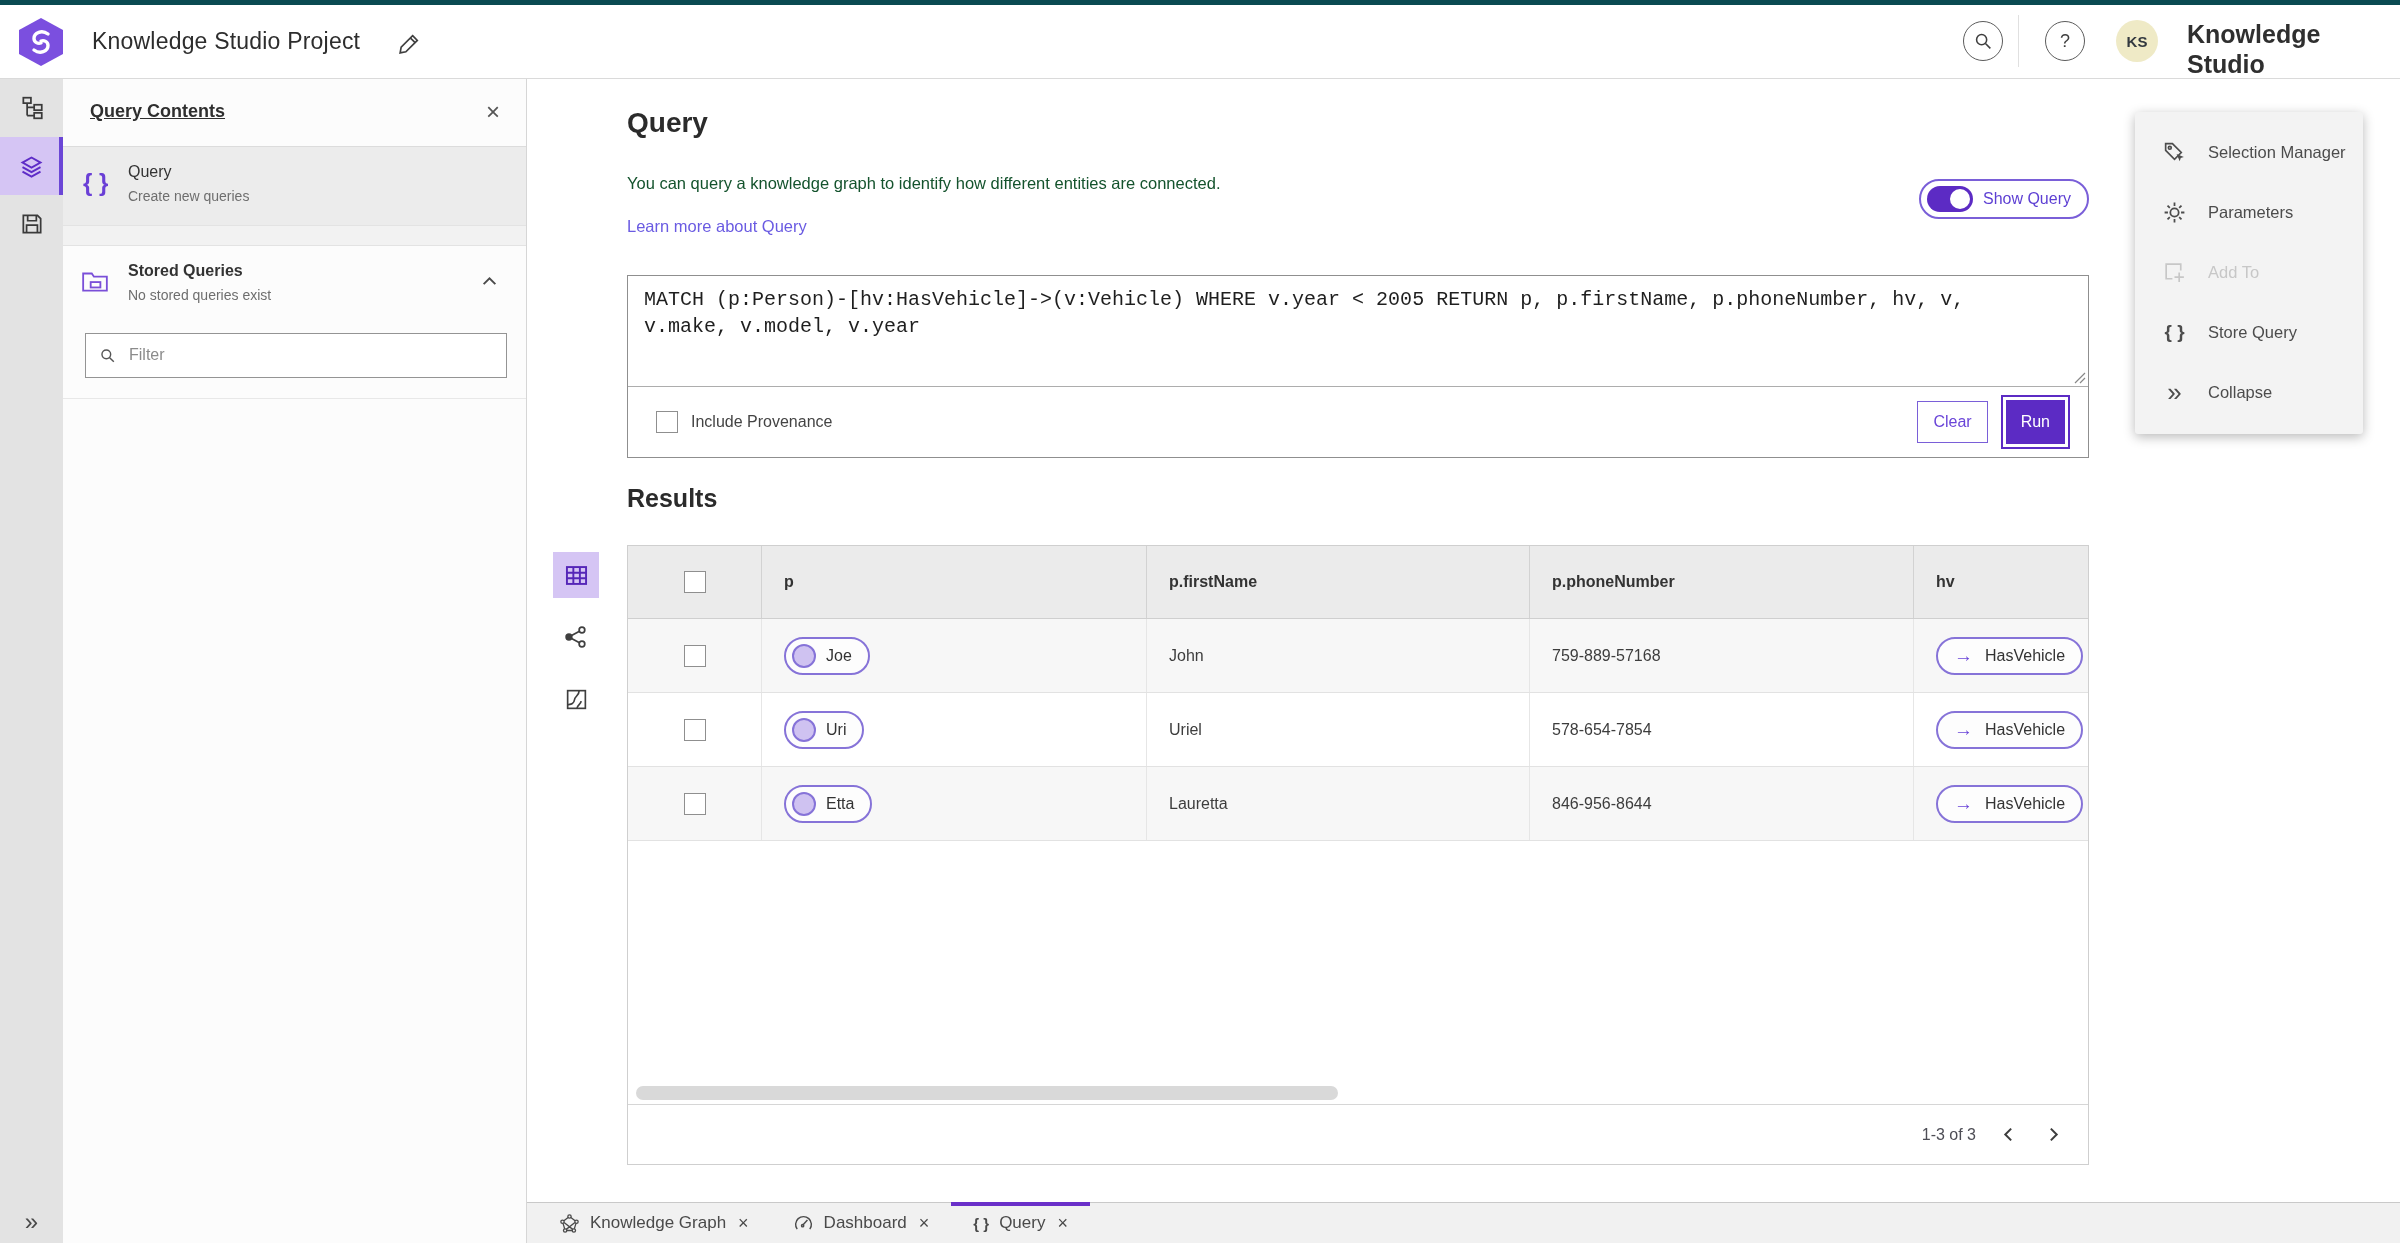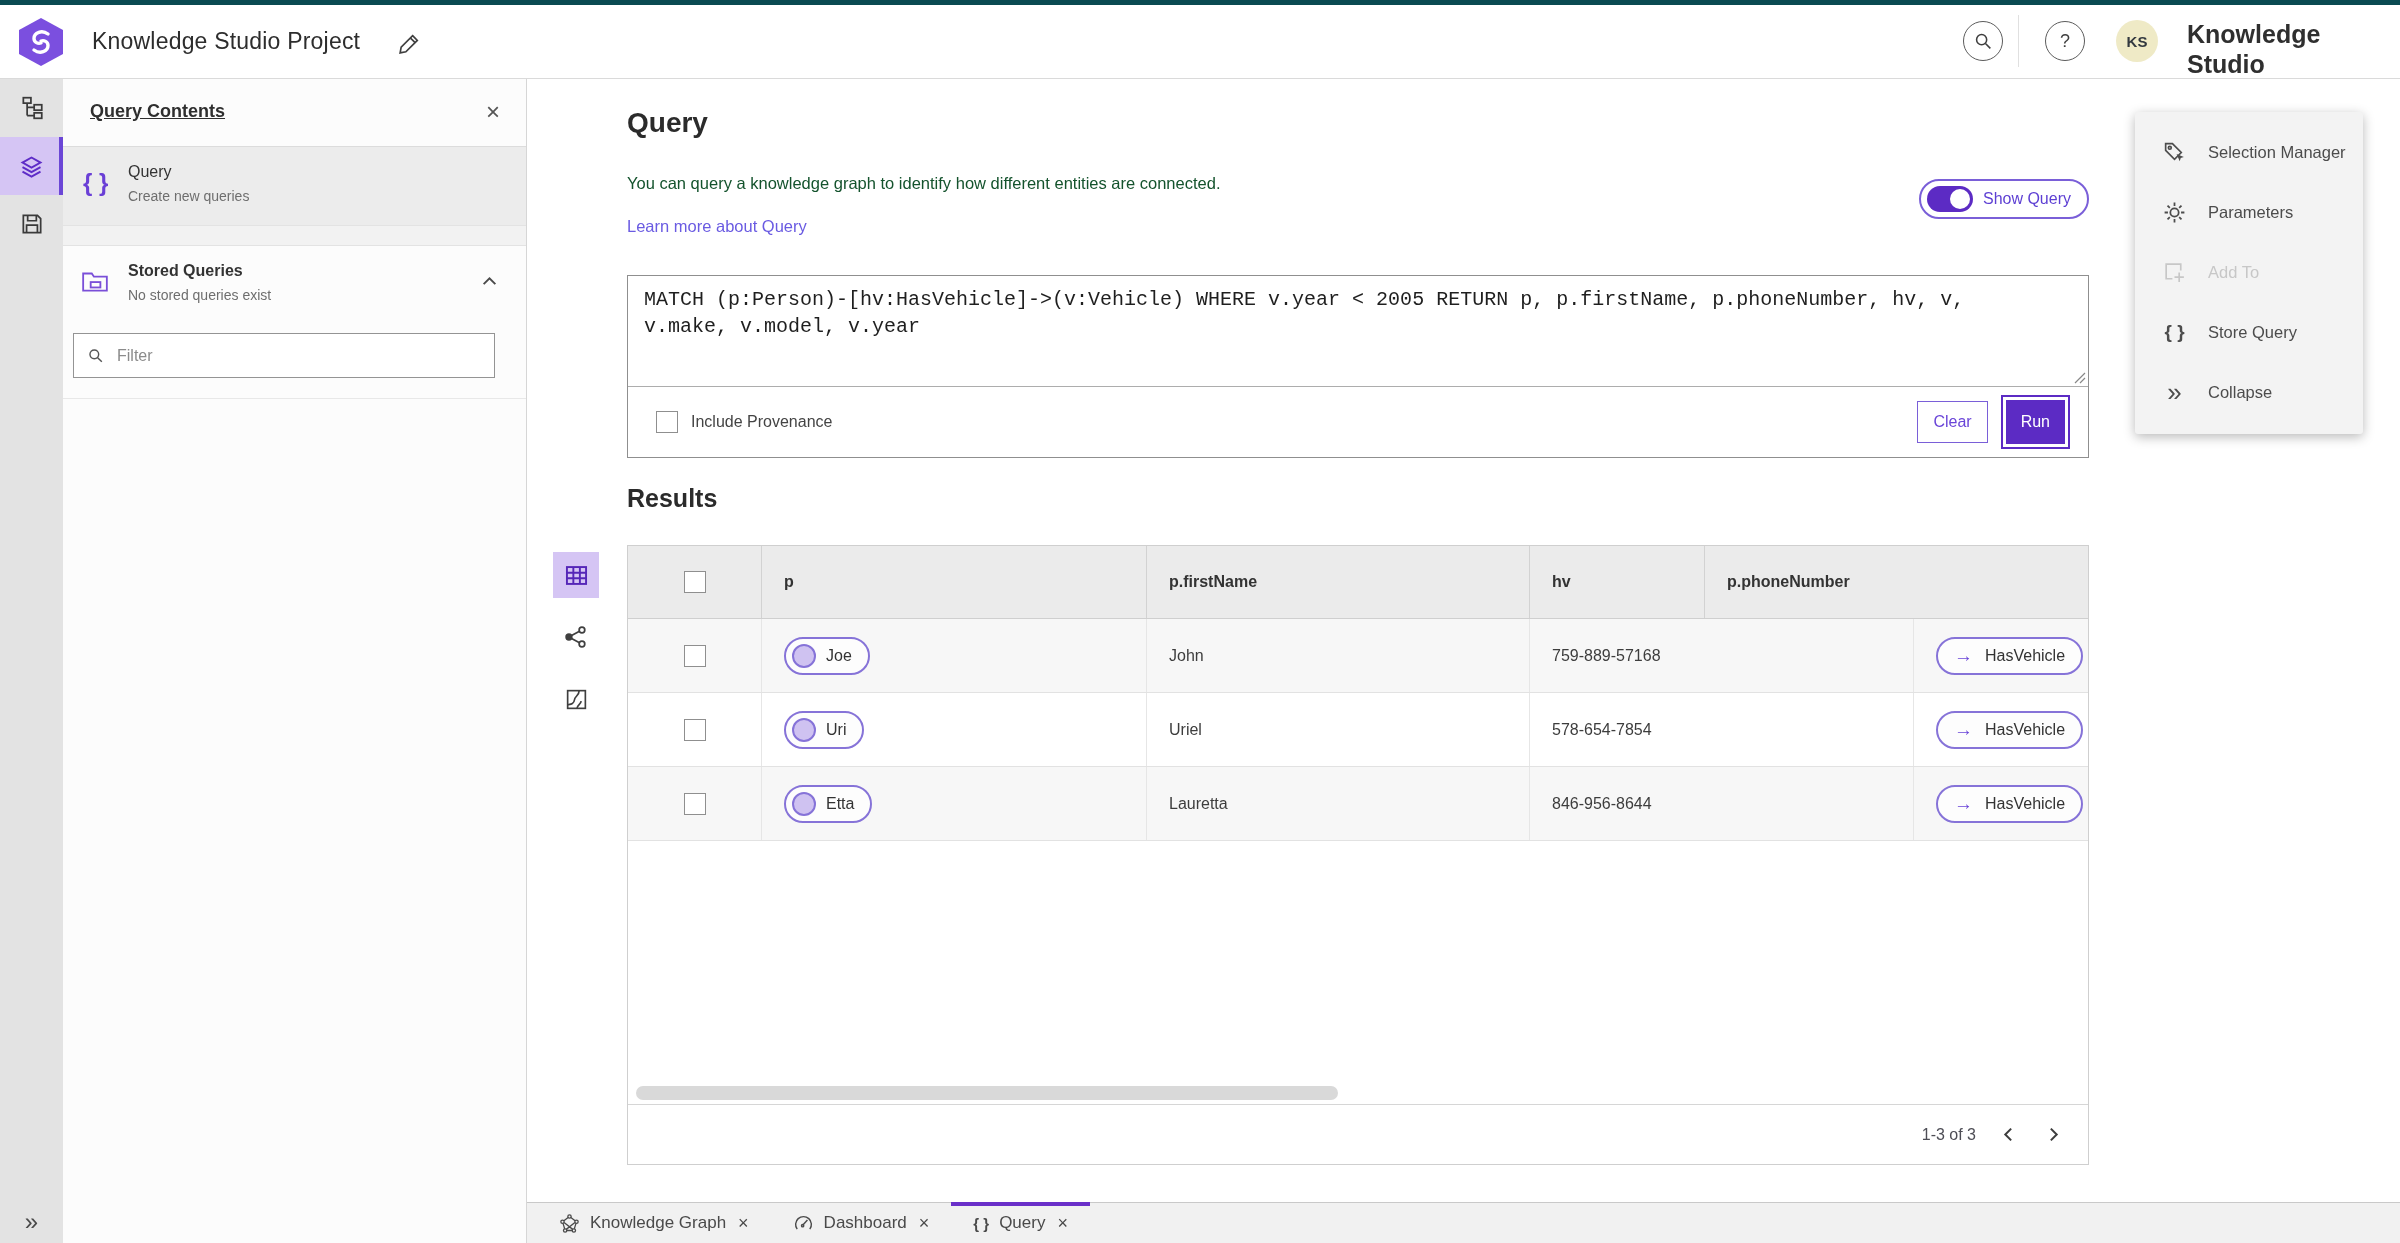--- a/index.html
+++ b/index.html
@@ -40,21 +40,21 @@
   .item-query { height:78px; background:#ececec; position:relative; cursor:pointer; }
   .braces-glyph { color:#6a3fd6; font-weight:bold; }
   .item-query .braces-glyph { position:absolute; left:20px; top:22px; font-size:24px; }
   .item-title { position:absolute; left:65px; top:16px; font-size:16px; color:#333; }
   .item-sub { position:absolute; left:65px; top:41px; font-size:14px; color:#6e6e6e; }
   .item-divider { height:21px; background:#f2f2f2; border-top:1px solid #e3e3e3; border-bottom:1px solid #e3e3e3; }
   .item-stored { height:79px; background:#fcfcfc; position:relative; cursor:pointer; }
   .item-stored .item-title { font-weight:bold; }
   .folder-icon { position:absolute; left:18px; top:22px; color:#7a4fd8; }
   .chev-up-btn { position:absolute; right:22px; top:26px; background:none; border:0; color:#4a4a4a; }
-  .filter-box { position:absolute; left:10px; top:254px; width:422px; height:45px; border:1px solid #949494; background:#fff; display:flex; align-items:center; padding:0 12px; }
+  .filter-box { position:absolute; left:22px; top:254px; width:422px; height:45px; border:1px solid #949494; background:#fff; display:flex; align-items:flex-end; padding:12px 12px; }
   .filter-box svg { margin-right:10px; }
   .filter-input { border:0; outline:0; flex:1; font-size:16px; color:#333; font-family:inherit; background:transparent; }
   .filter-input::placeholder { color:#8b8b8b; }
   .contents-rule { position:absolute; left:0; right:0; top:319px; height:1px; background:#e8e8e8; }
 
   
   .main { position:absolute; left:527px; top:79px; width:1873px; height:1123px; background:#fff; }
   .main-inner { position:absolute; left:100px; top:0; width:1462px; height:100%; }
   .q-title { position:absolute; top:28px; left:0; margin:0; font-size:28px; color:#2b2b2b; }
   .q-desc { position:absolute; top:95px; left:0; font-size:16.5px; color:#14532d; }
@@ -306,22 +306,22 @@
       </button>
     </div>
 
     <div class="table-card">
       <div class="thead">
         <div class="cell col-check">
             <input type="checkbox" class="checkbox" style="">
           </div>
         <div class="cell col-p">p</div>
         <div class="cell col-fn">p.firstName</div>
+        <div class="cell col-ph">p.phoneNumber</div>
         <div class="cell col-hv">hv</div>
-        <div class="cell col-ph">p.phoneNumber</div>
       </div>
 
       <div class="trow alt">
         <div class="cell col-check">
             <input type="checkbox" class="checkbox" style="">
           </div>
         <div class="cell col-p">
           <button class="entity-pill">
             <span class="entity-dot"></span>
             <span>Joe</span>

